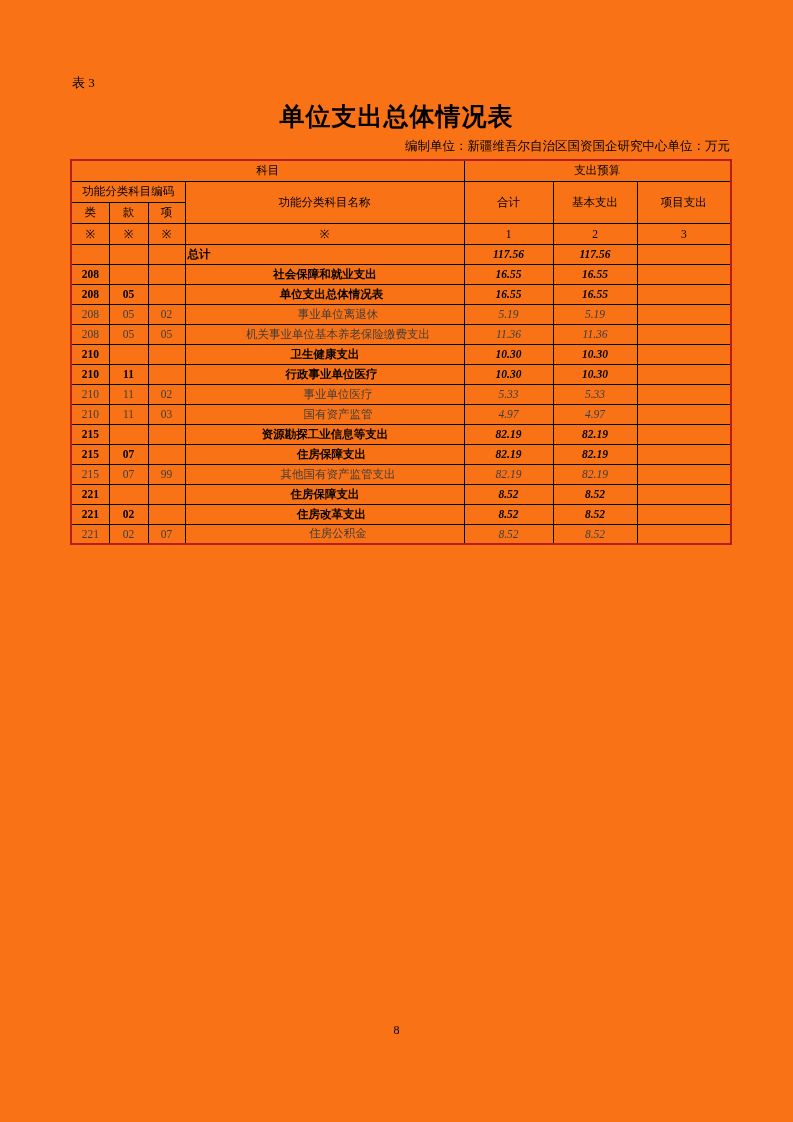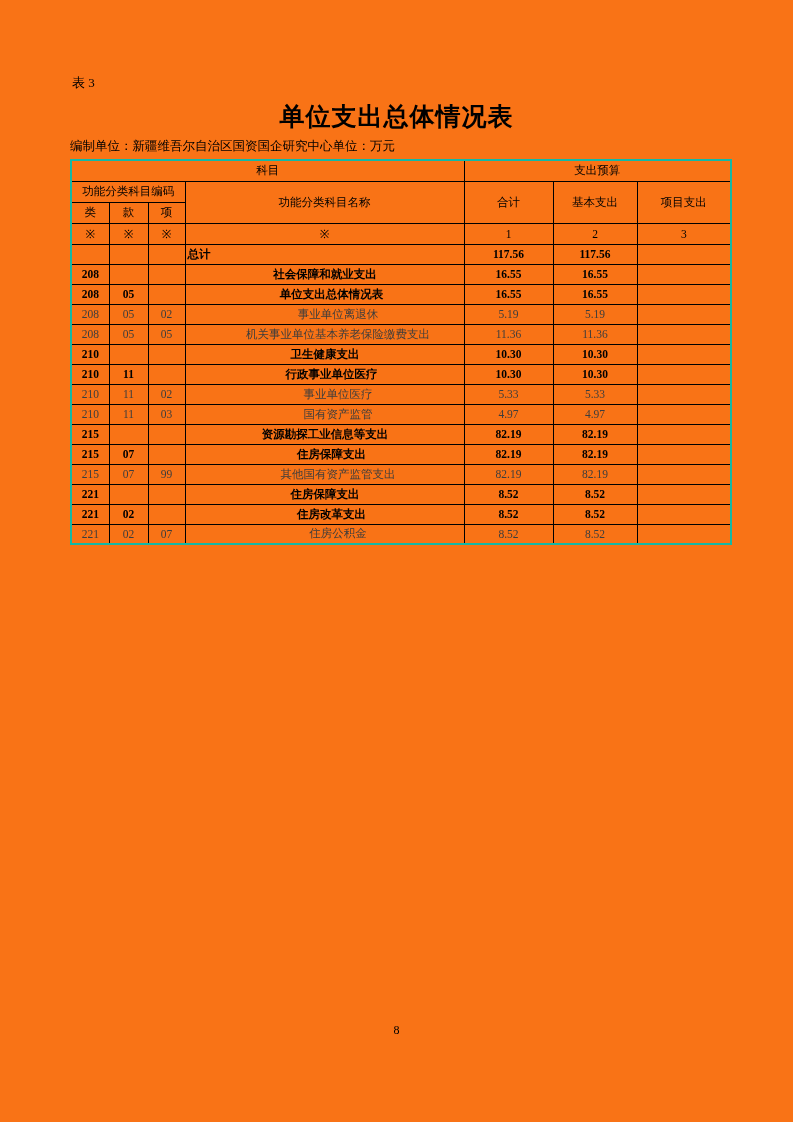--- a/index.html
+++ b/index.html
@@ -27,44 +27,44 @@
     text-align: center;
     font-family: "Liberation Sans", "DejaVu Sans", sans-serif;
     font-size: 25px;
     font-weight: bold;
     letter-spacing: 1px;
   }
   .meta-row {
     position: absolute;
     left: 70px; width: 660px; top: 138px;
     display: flex;
-    justify-content: flex-start;
+    justify-content: flex-end;
     font-size: 12.5px;
   }
   table.budget {
     position: absolute;
     left: 70px; top: 159px;
     width: 660px;
     border-collapse: collapse;
     table-layout: fixed;
-    border: 2px solid #14b8a6;
+    border: 2px solid #b91c1c;
   }
   table.budget td {
     border: 1px solid #000;
     font-size: 11.5px;
     text-align: center;
     vertical-align: middle;
     padding: 0 2px;
     overflow: hidden;
     white-space: nowrap;
   }
   thead td { height: 21px; }
   tbody td { height: 20px; }
   td.name-cell { text-align: left; }
-  td.num-cell { text-align: right; padding-right: 5px; }
+  td.num-cell { text-align: right; padding-right: 5px; font-style: italic; }
   tr.lvl-total td, tr.lvl-s1 td, tr.lvl-s2 td { font-weight: bold; }
   tr.lvl-total td.name-cell { text-align: left; }
   tr.lvl-s1 td.name-cell { padding-left: 3px; margin-left: 47px; }
   tr.lvl-s2 td.name-cell { padding-left: 16px; }
   tr.lvl-s3 td { color: #3d3d3d; }
   tr.lvl-s3 td.name-cell { padding-left: 29px; margin-left: 8px; }
   .page-number {
     position: absolute;
     left: 0; right: 0; top: 1023px;
     text-align: center;

